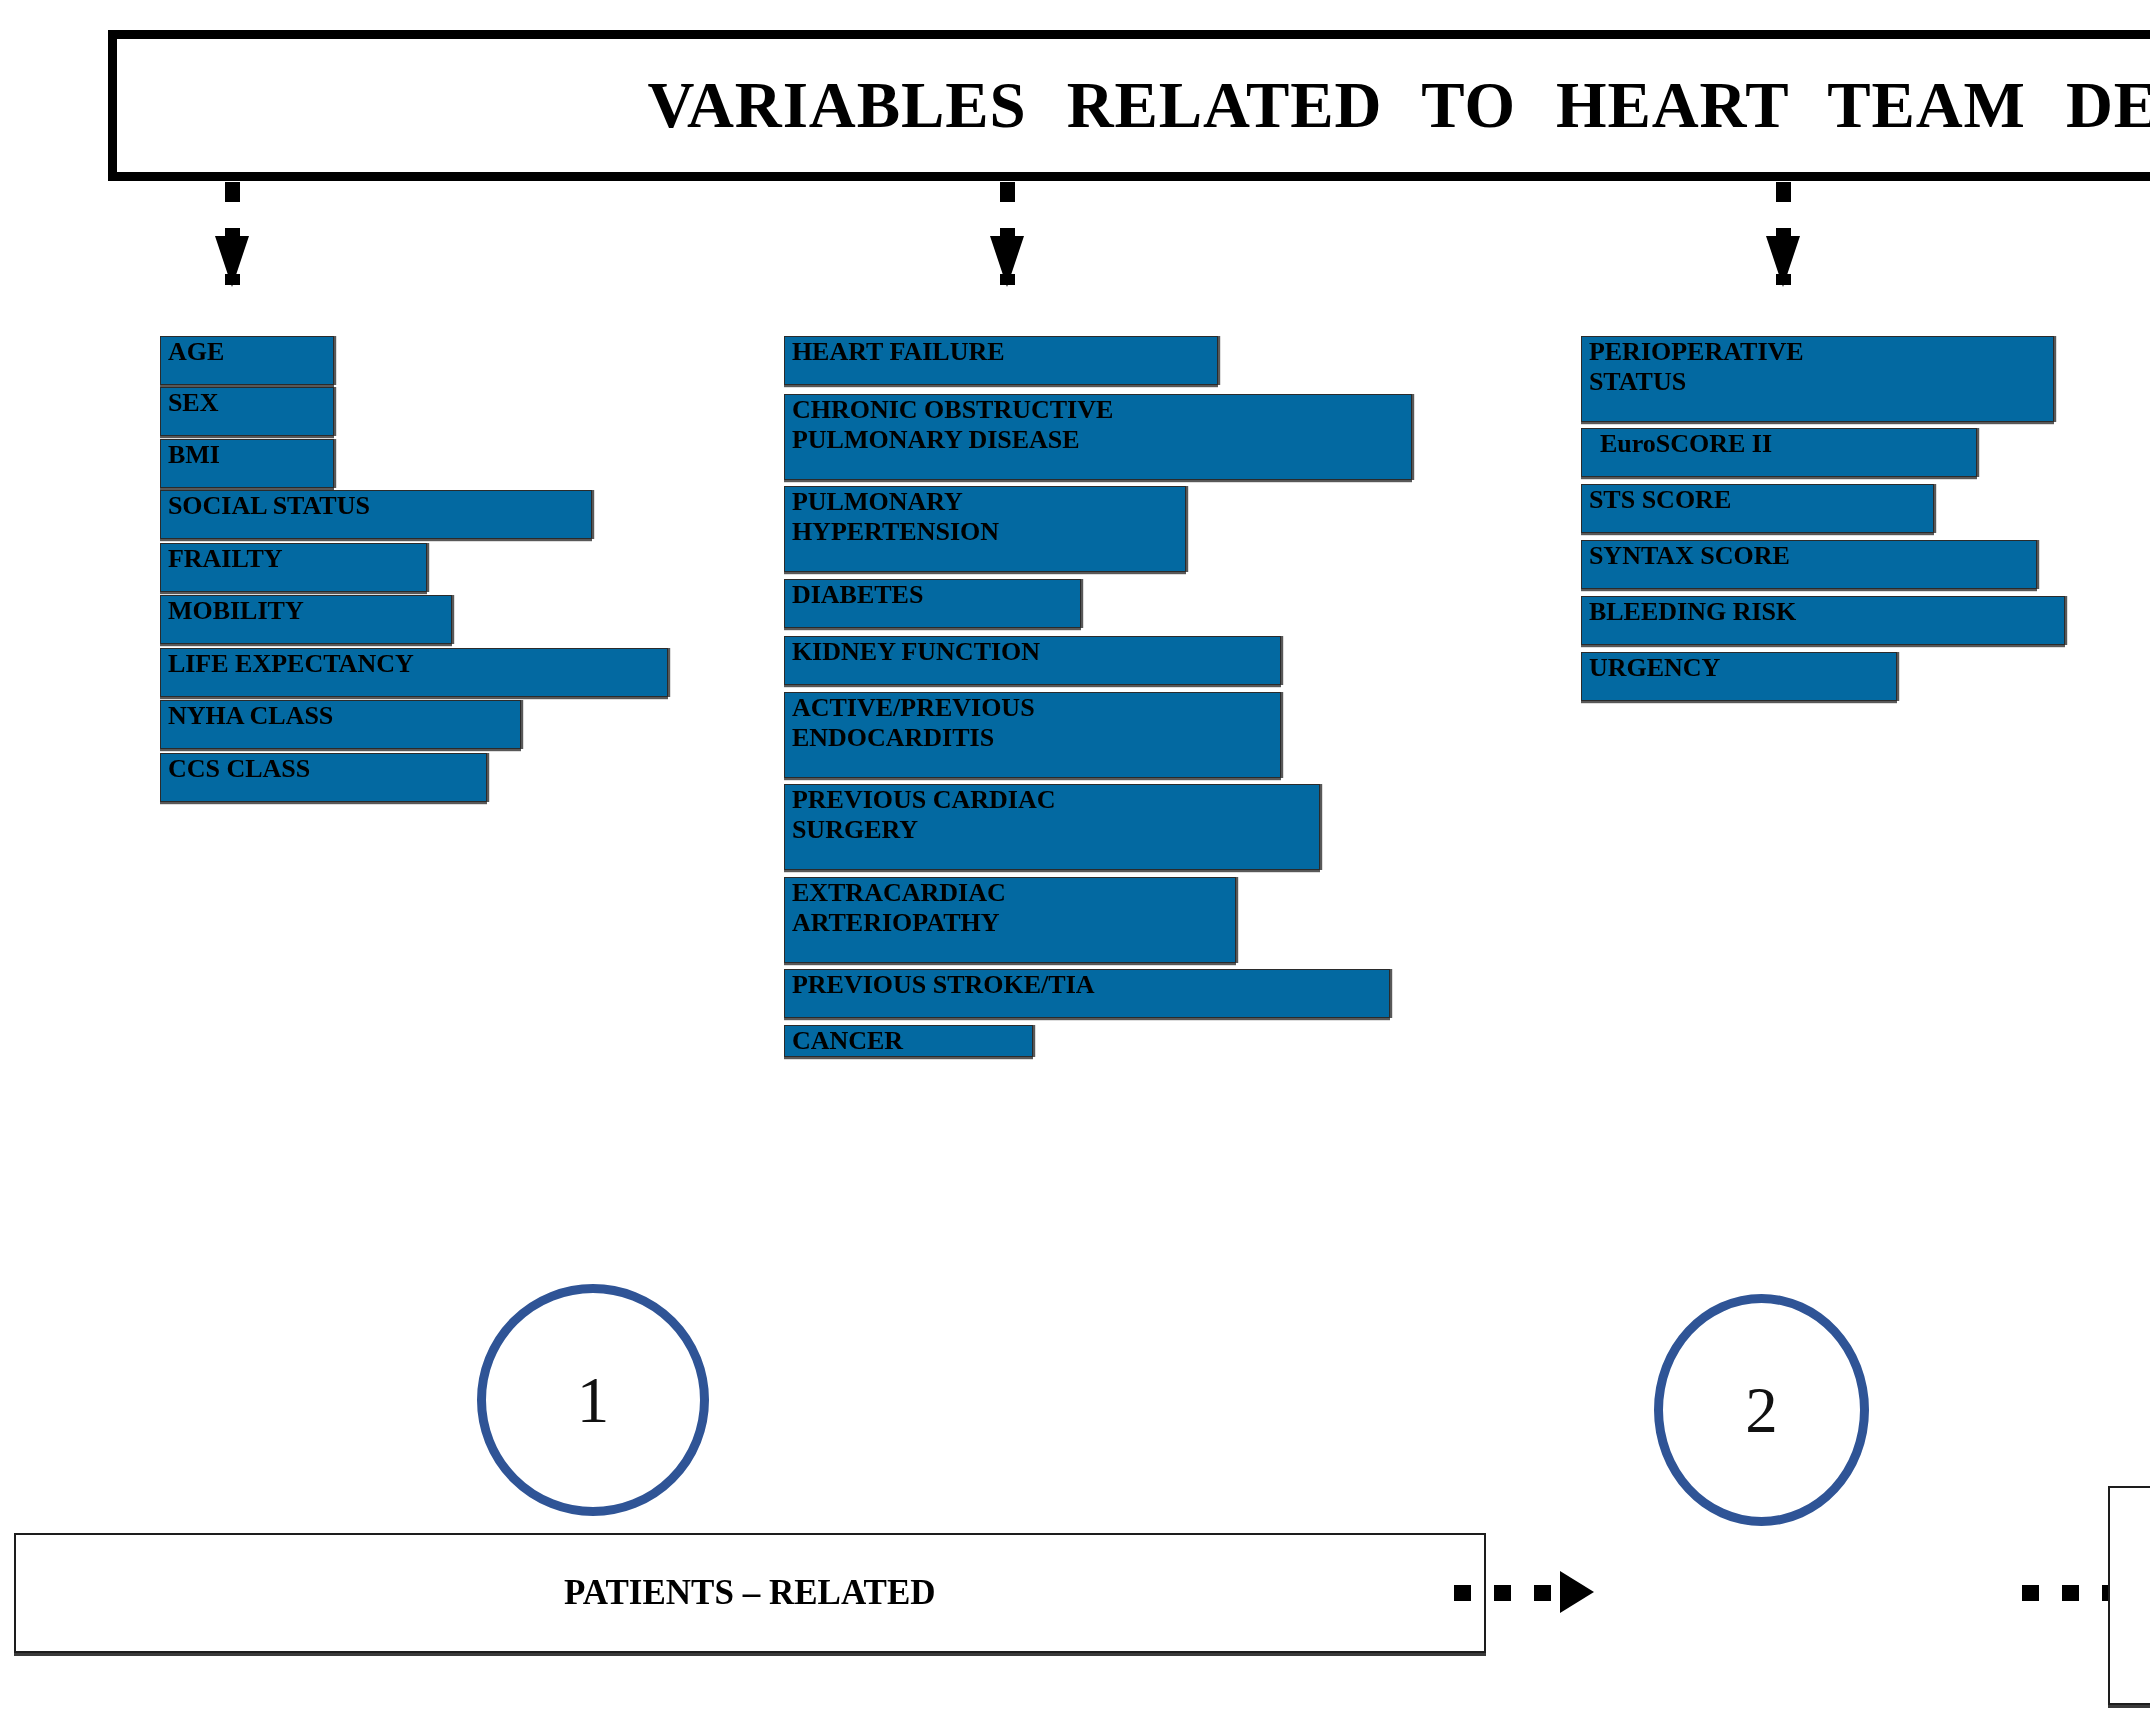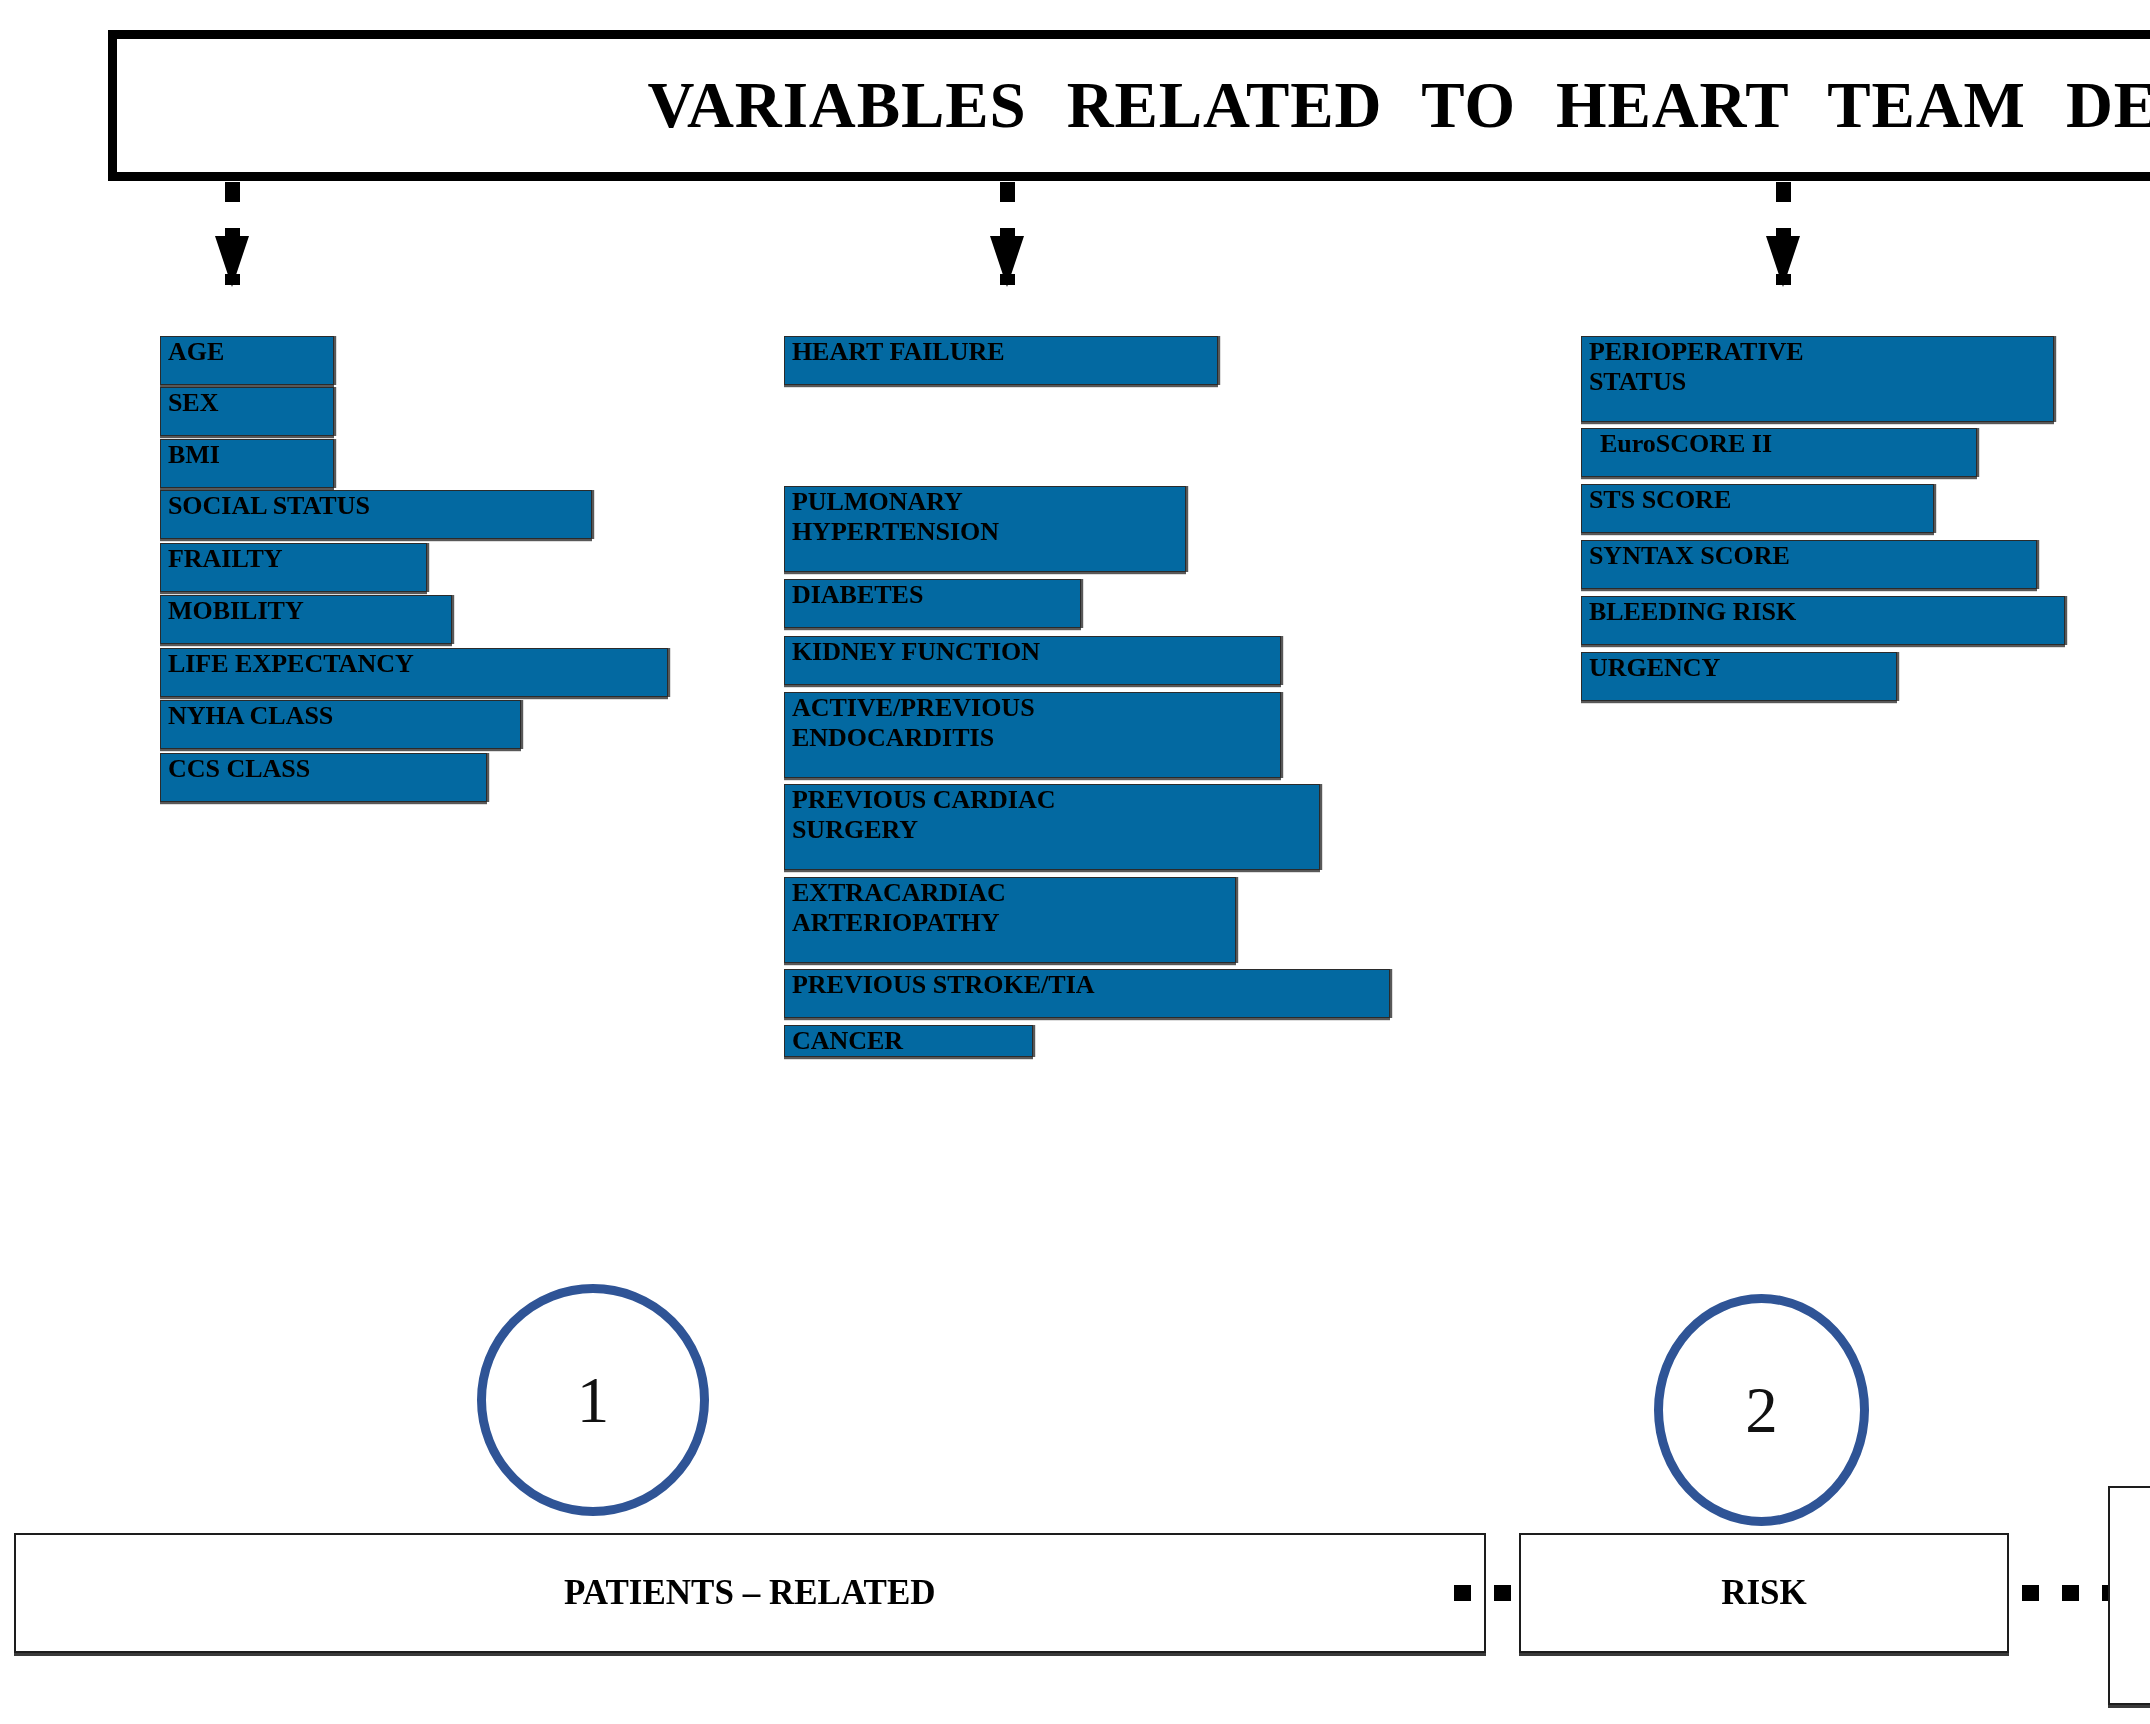--- a/index.html
+++ b/index.html
@@ -166,20 +166,24 @@
   <div class="vbox" style="left:160px; top:700px; width:361px;  height:49px;">
       <span>NYHA CLASS</span>
     </div>
   <div class="vbox" style="left:160px; top:753px; width:327px;  height:49px;">
       <span>CCS CLASS</span>
     </div>
 
   <div class="vbox" style="left:784px; top:336px;  width:434px; height:49px;">
       <span>HEART FAILURE</span>
     </div>
+  <div class="vbox" style="left:784px; top:394px;  width:628px; height:86px;">
+      <span>CHRONIC OBSTRUCTIVE
+PULMONARY DISEASE</span>
+    </div>
   <div class="vbox" style="left:784px; top:486px; width:402px;  height:86px;">
       <span>PULMONARY
 HYPERTENSION</span>
     </div>
   <div class="vbox" style="left:784px; top:579px; width:297px;  height:49px;">
       <span>DIABETES</span>
     </div>
   <div class="vbox" style="left:784px; top:636px; width:497px; height:49px;">
       <span>KIDNEY FUNCTION</span>
     </div>
@@ -232,23 +236,20 @@
 
   <div class="flowbox" style="left:13.8px; top:1533px; width:1472px; height:120px;">
     <span>PATIENTS – RELATED</span>
   </div>
 
   <div class="harrow" style="left:1454px; top:1585px; width:131px;">
     <div class="hdots"></div>
     <div class="hhead"></div>
   </div>
 
-  <div class="flowbox" style="left:1519px; top:1533px; width:490px; height:120px;">
-    <span>RISK</span>
-  </div>
 
   <div class="harrow" style="left:2022px; top:1585px; width:151px;">
     <div class="hdots"></div>
     <div class="hhead"></div>
   </div>
 
   <div class="flowbox" style="left:2108px; top:1486px; width:877px; height:219px;">
     
   </div>
 

